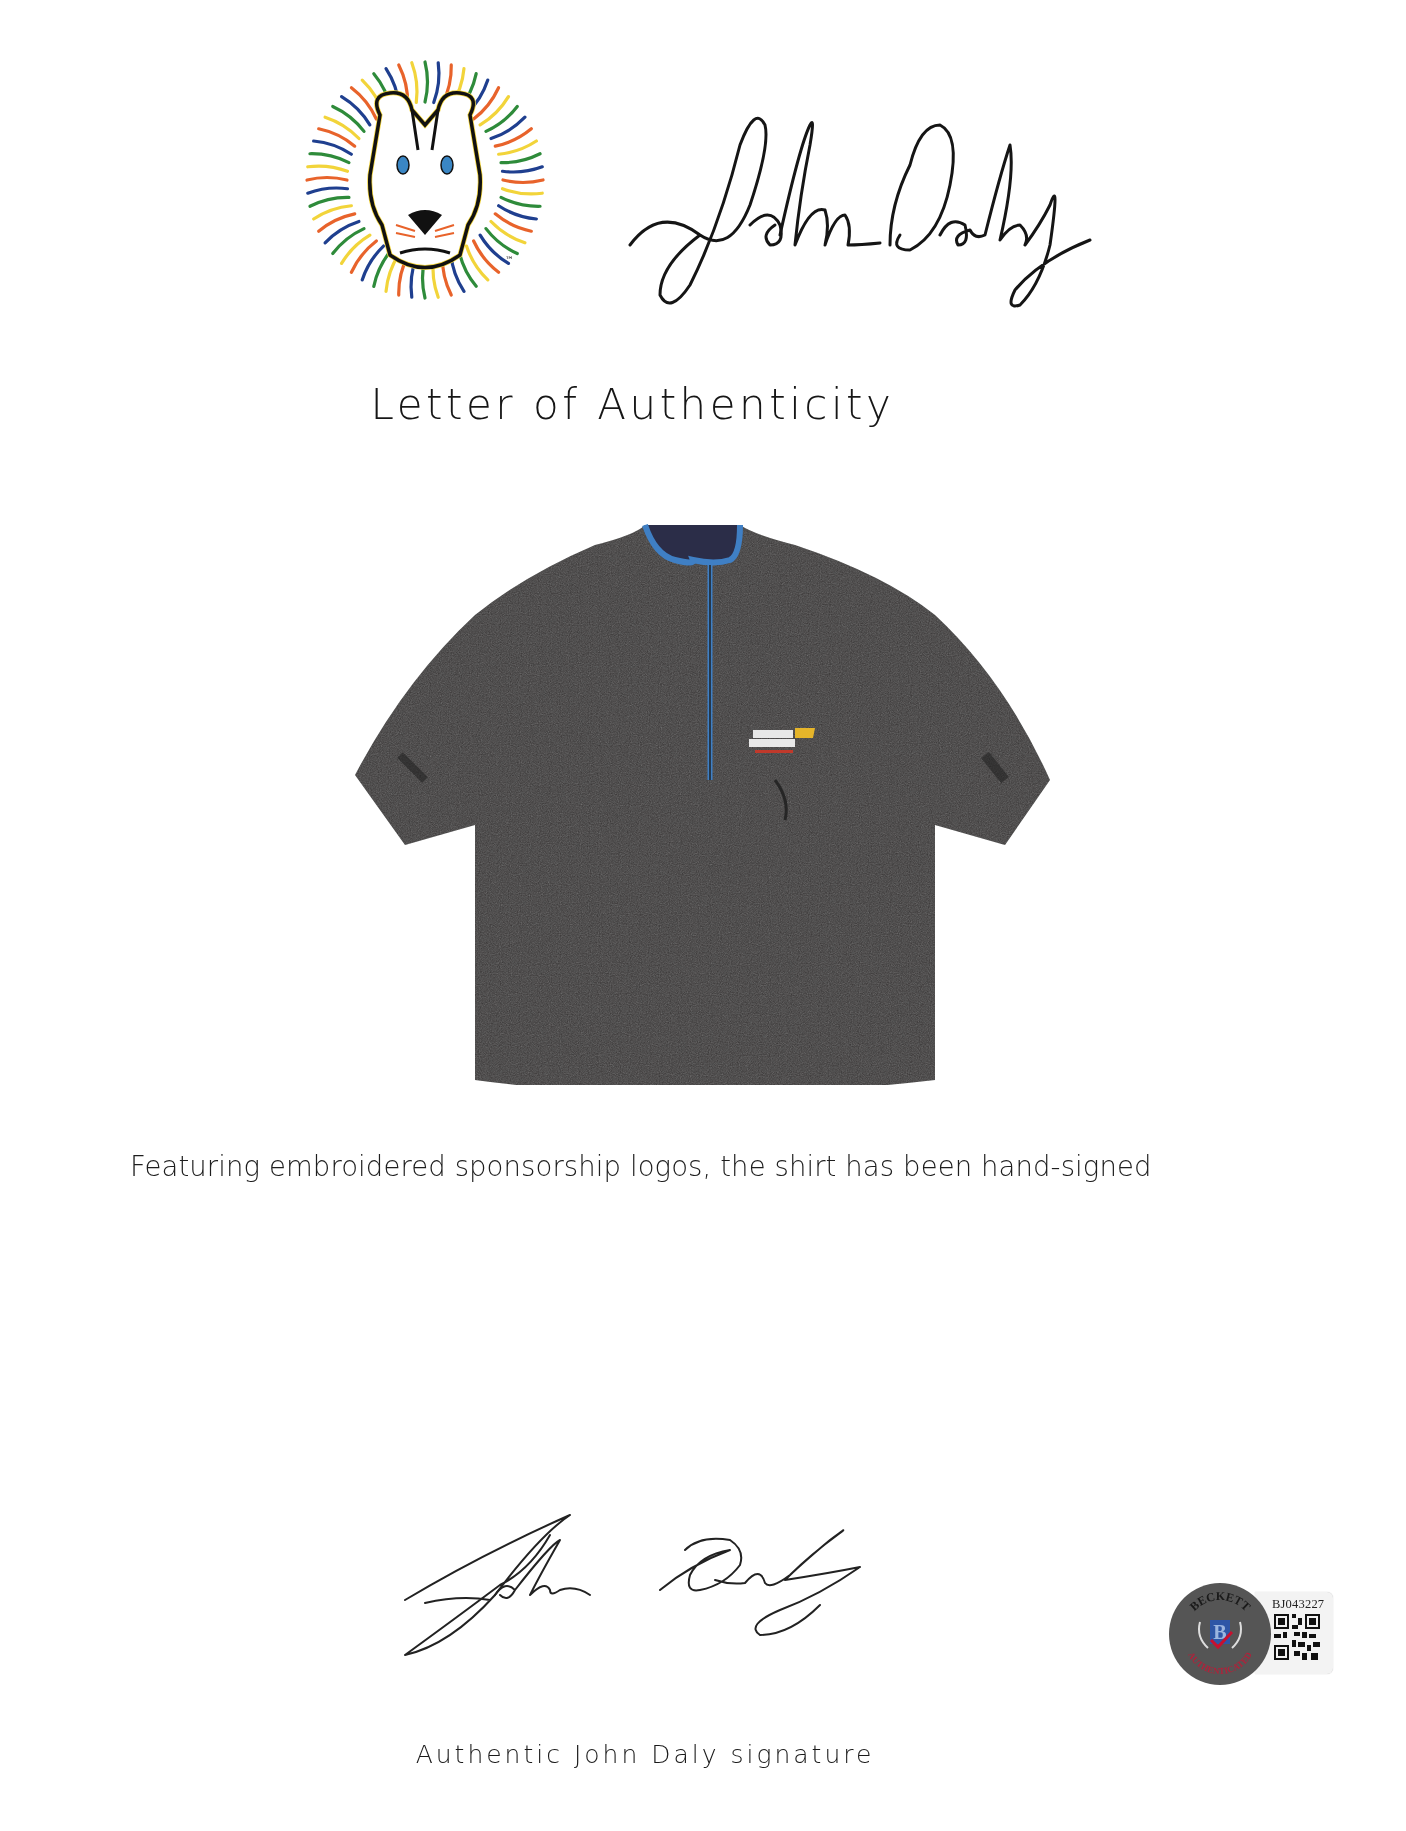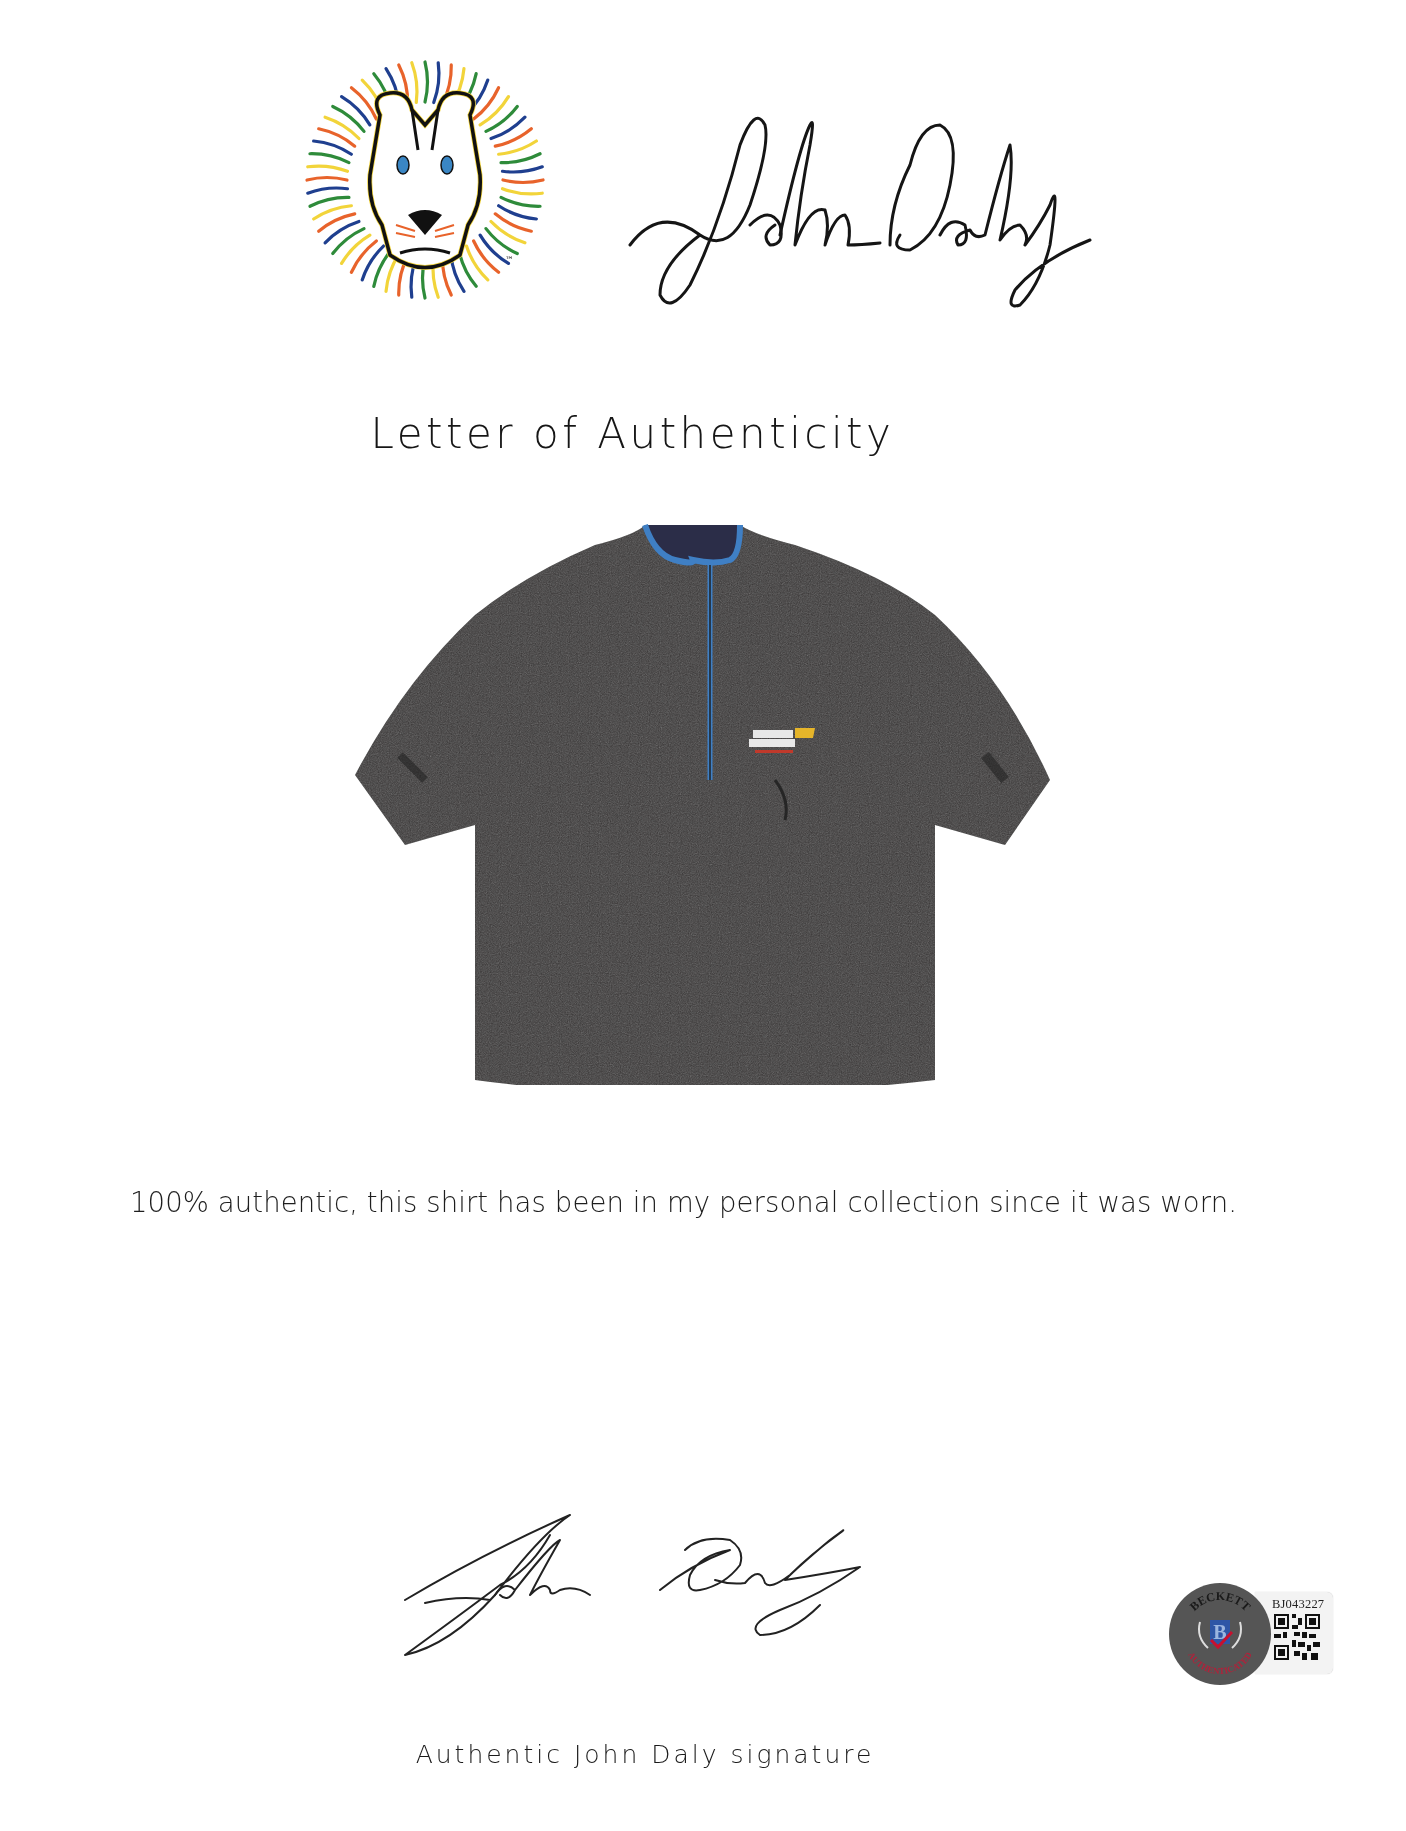--- a/index.html
+++ b/index.html
@@ -6,21 +6,21 @@
     body {
       width: 1406px; height: 1831px; position: relative; overflow: hidden;
       font-family: "DejaVu Sans", "Liberation Sans", sans-serif; color: #1a1a1a;
     }
     .abs { position: absolute; }
     .lion-logo { left: 300px; top: 55px; width: 250px; height: 250px; }
     .tm { left: 505px; top: 255px; font-size: 9px; color: #222; }
     .header-sig { left: 620px; top: 85px; width: 500px; height: 230px; }
     .title {
       left: 0; width: 1265px; top: 380px; text-align: center;
-      font-size: 42px; letter-spacing: 3.5px; font-weight: 300; color: #161616; margin-top: 29px;
+      font-size: 42px; letter-spacing: 3.5px; font-weight: 300; color: #161616;
     }
     .shirt-photo { left: 345px; top: 520px; width: 720px; height: 565px; }
     .body-text {
       left: 130px; top: 1148px; width: 1160px;
       font-size: 27.5px; line-height: 36px; color: #1e1e1e; font-weight: 300;
       letter-spacing: 0.1px;
     }
     .body-text p { margin: 0; }
     .body-text p + p { margin-top: 36px; }
     .body-text .line { display: block; white-space: nowrap; }
@@ -154,23 +154,21 @@
     <path d="M450 208 L470 208 L468 218 L450 218 Z" fill="#e6b52a"></path>
     <rect x="410" y="230" width="38" height="3" fill="#c0392b"></rect>
   </g>
   <path d="M430 260 Q445 280 440 300" stroke="#1c1c1c" stroke-width="3" fill="none" opacity="0.8"></path>
   <path d="M55 235 L80 260" stroke="#222" stroke-width="8" opacity="0.6"></path>
   <path d="M640 235 L660 260" stroke="#222" stroke-width="10" opacity="0.6"></path>
 </svg>
 
 <div class="abs body-text">
   <p>
-  </p>
-  <p>
-    <span class="line">100% authentic, this shirt has been in my personal collection since it was worn.</span>
+    <span class="line">Featuring embroidered sponsorship logos, the shirt has been hand-signed</span>
   </p>
 </div>
 
 <svg class="abs footer-sig" viewBox="0 0 500 180" fill="none" stroke="#222" stroke-width="2" stroke-linecap="round" stroke-linejoin="round">
   <path d="M5 105 Q80 60 170 20 Q140 40 95 100 Q50 150 5 160 Q60 120 100 90 Q130 75 150 40 M25 108 Q60 100 90 105"></path>
   <path d="M95 100 Q105 85 115 95 Q108 108 100 100 M115 95 Q150 50 160 45 Q140 80 130 100 Q145 85 150 95 Q150 102 160 95 Q175 90 190 100"></path>
   <path d="M260 95 Q290 70 330 55 Q300 60 290 80 Q285 98 300 95 Q325 90 340 70 Q345 55 330 45 Q300 40 285 55 M315 85 Q330 90 345 88 Q360 70 365 88 Q370 95 390 80 Q410 60 440 38 Q450 30 430 45 Q400 70 385 85 Q430 78 460 72 Q420 100 380 115 Q345 130 360 140 Q390 140 420 110"></path>
 </svg>
 
 <div class="abs caption">Authentic John Daly signature</div>

